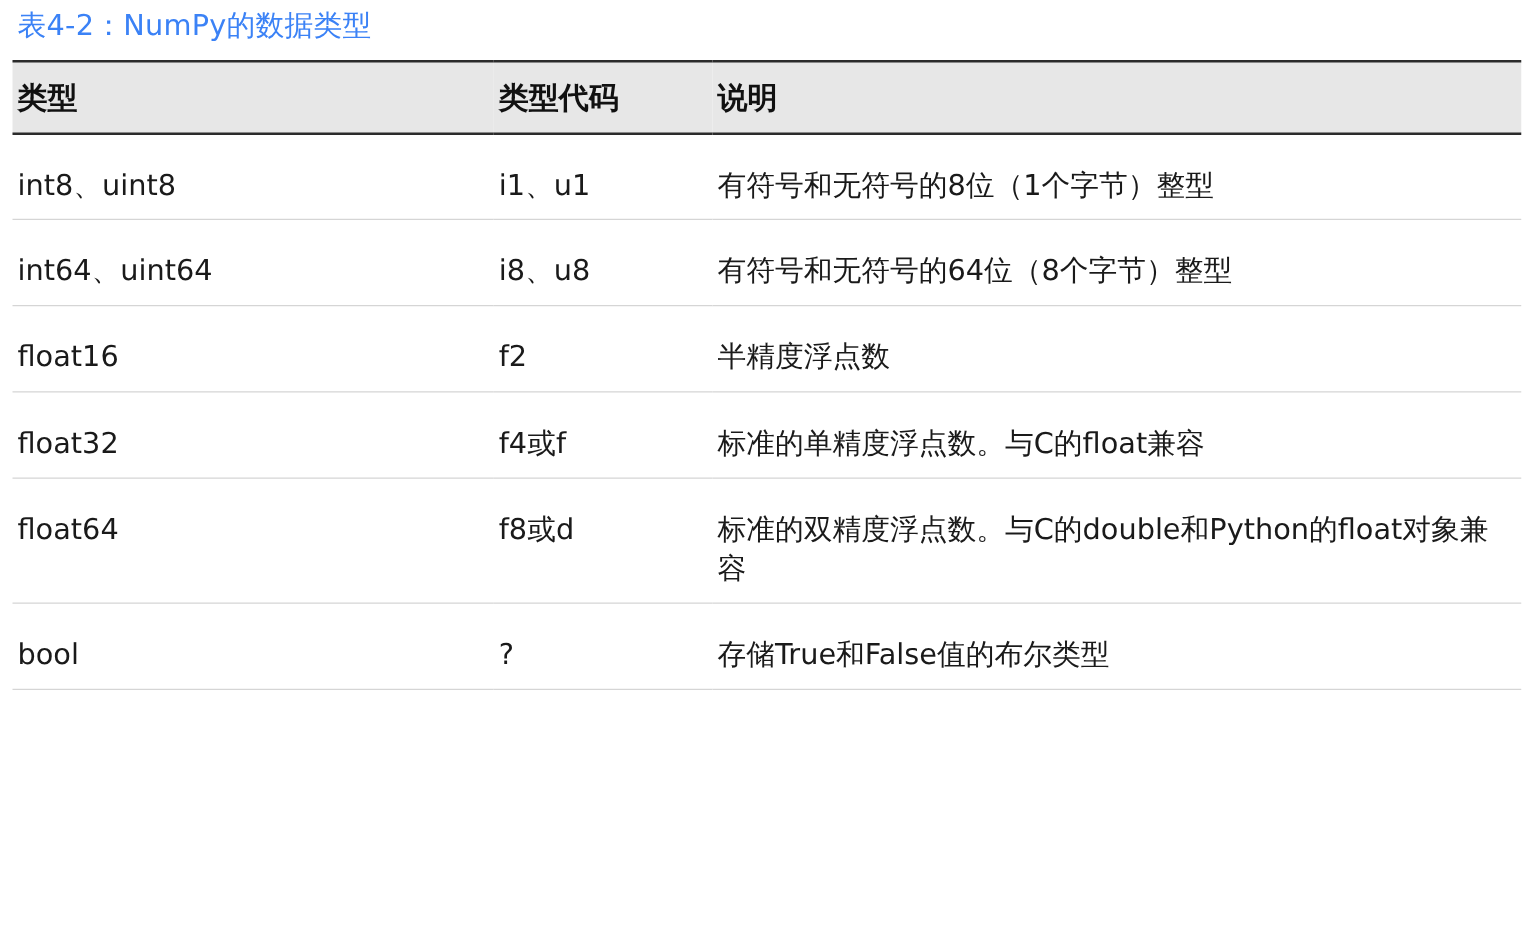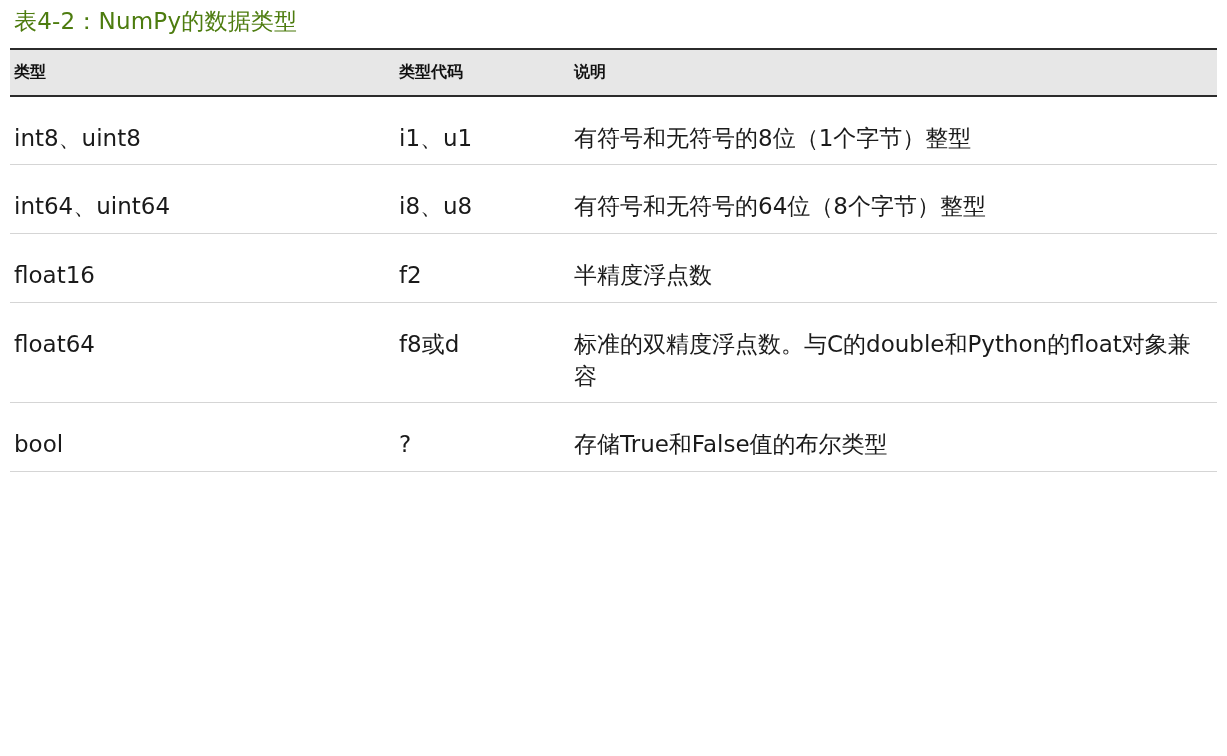--- a/index.html
+++ b/index.html
@@ -18,38 +18,38 @@
     position: relative;
     width: 1227px;
     height: 756px;
     box-sizing: border-box;
     padding: 0 10px;
   }
   .table-caption {
     font-size: 23px;
     line-height: 1.2;
     padding: 8px 4px 12px 4px;
-    color: #4d7c0f;
+    color: #3b82f6;
     letter-spacing: 0.2px;
   }
   table.dtypes {
     width: 1207px;
     border-collapse: collapse;
     table-layout: fixed;
   }
   table.dtypes colgroup col.c1 { width: 385px; }
   table.dtypes colgroup col.c2 { width: 175px; }
   table.dtypes colgroup col.c3 { width: 647px; }
 
   thead tr.head-row {
     background: #e7e7e7;
   }
   thead th {
     text-align: left;
-    font-size: 16px;
+    font-size: 24px;
     font-weight: bold;
     padding: 12px 4px 12px 4px;
     border-top: 2px solid #2b2b2b;
     border-bottom: 2px solid #2b2b2b;
     color: #111111;
     vertical-align: middle;
   }
   tbody td {
     font-size: 23px;
     padding: 26px 4px 10px 4px;
@@ -102,20 +102,25 @@
         <td class="type-col">int64、uint64</td>
         <td class="code-col">i8、u8</td>
         <td class="desc-col">有符号和无符号的64位（8个字节）整型</td>
       </tr>
       <tr>
         <td class="type-col">float16</td>
         <td class="code-col">f2</td>
         <td class="desc-col">半精度浮点数</td>
       </tr>
       <tr>
+        <td class="type-col">float32</td>
+        <td class="code-col">f4或f</td>
+        <td class="desc-col">标准的单精度浮点数。与C的float兼容</td>
+      </tr>
+      <tr>
         <td class="type-col">float64</td>
         <td class="code-col">f8或d</td>
         <td class="desc-col">标准的双精度浮点数。与C的double和Python的float对象兼容</td>
       </tr>
       <tr>
         <td class="type-col">bool</td>
         <td class="code-col">?</td>
         <td class="desc-col">存储True和False值的布尔类型</td>
       </tr>
     </tbody>

